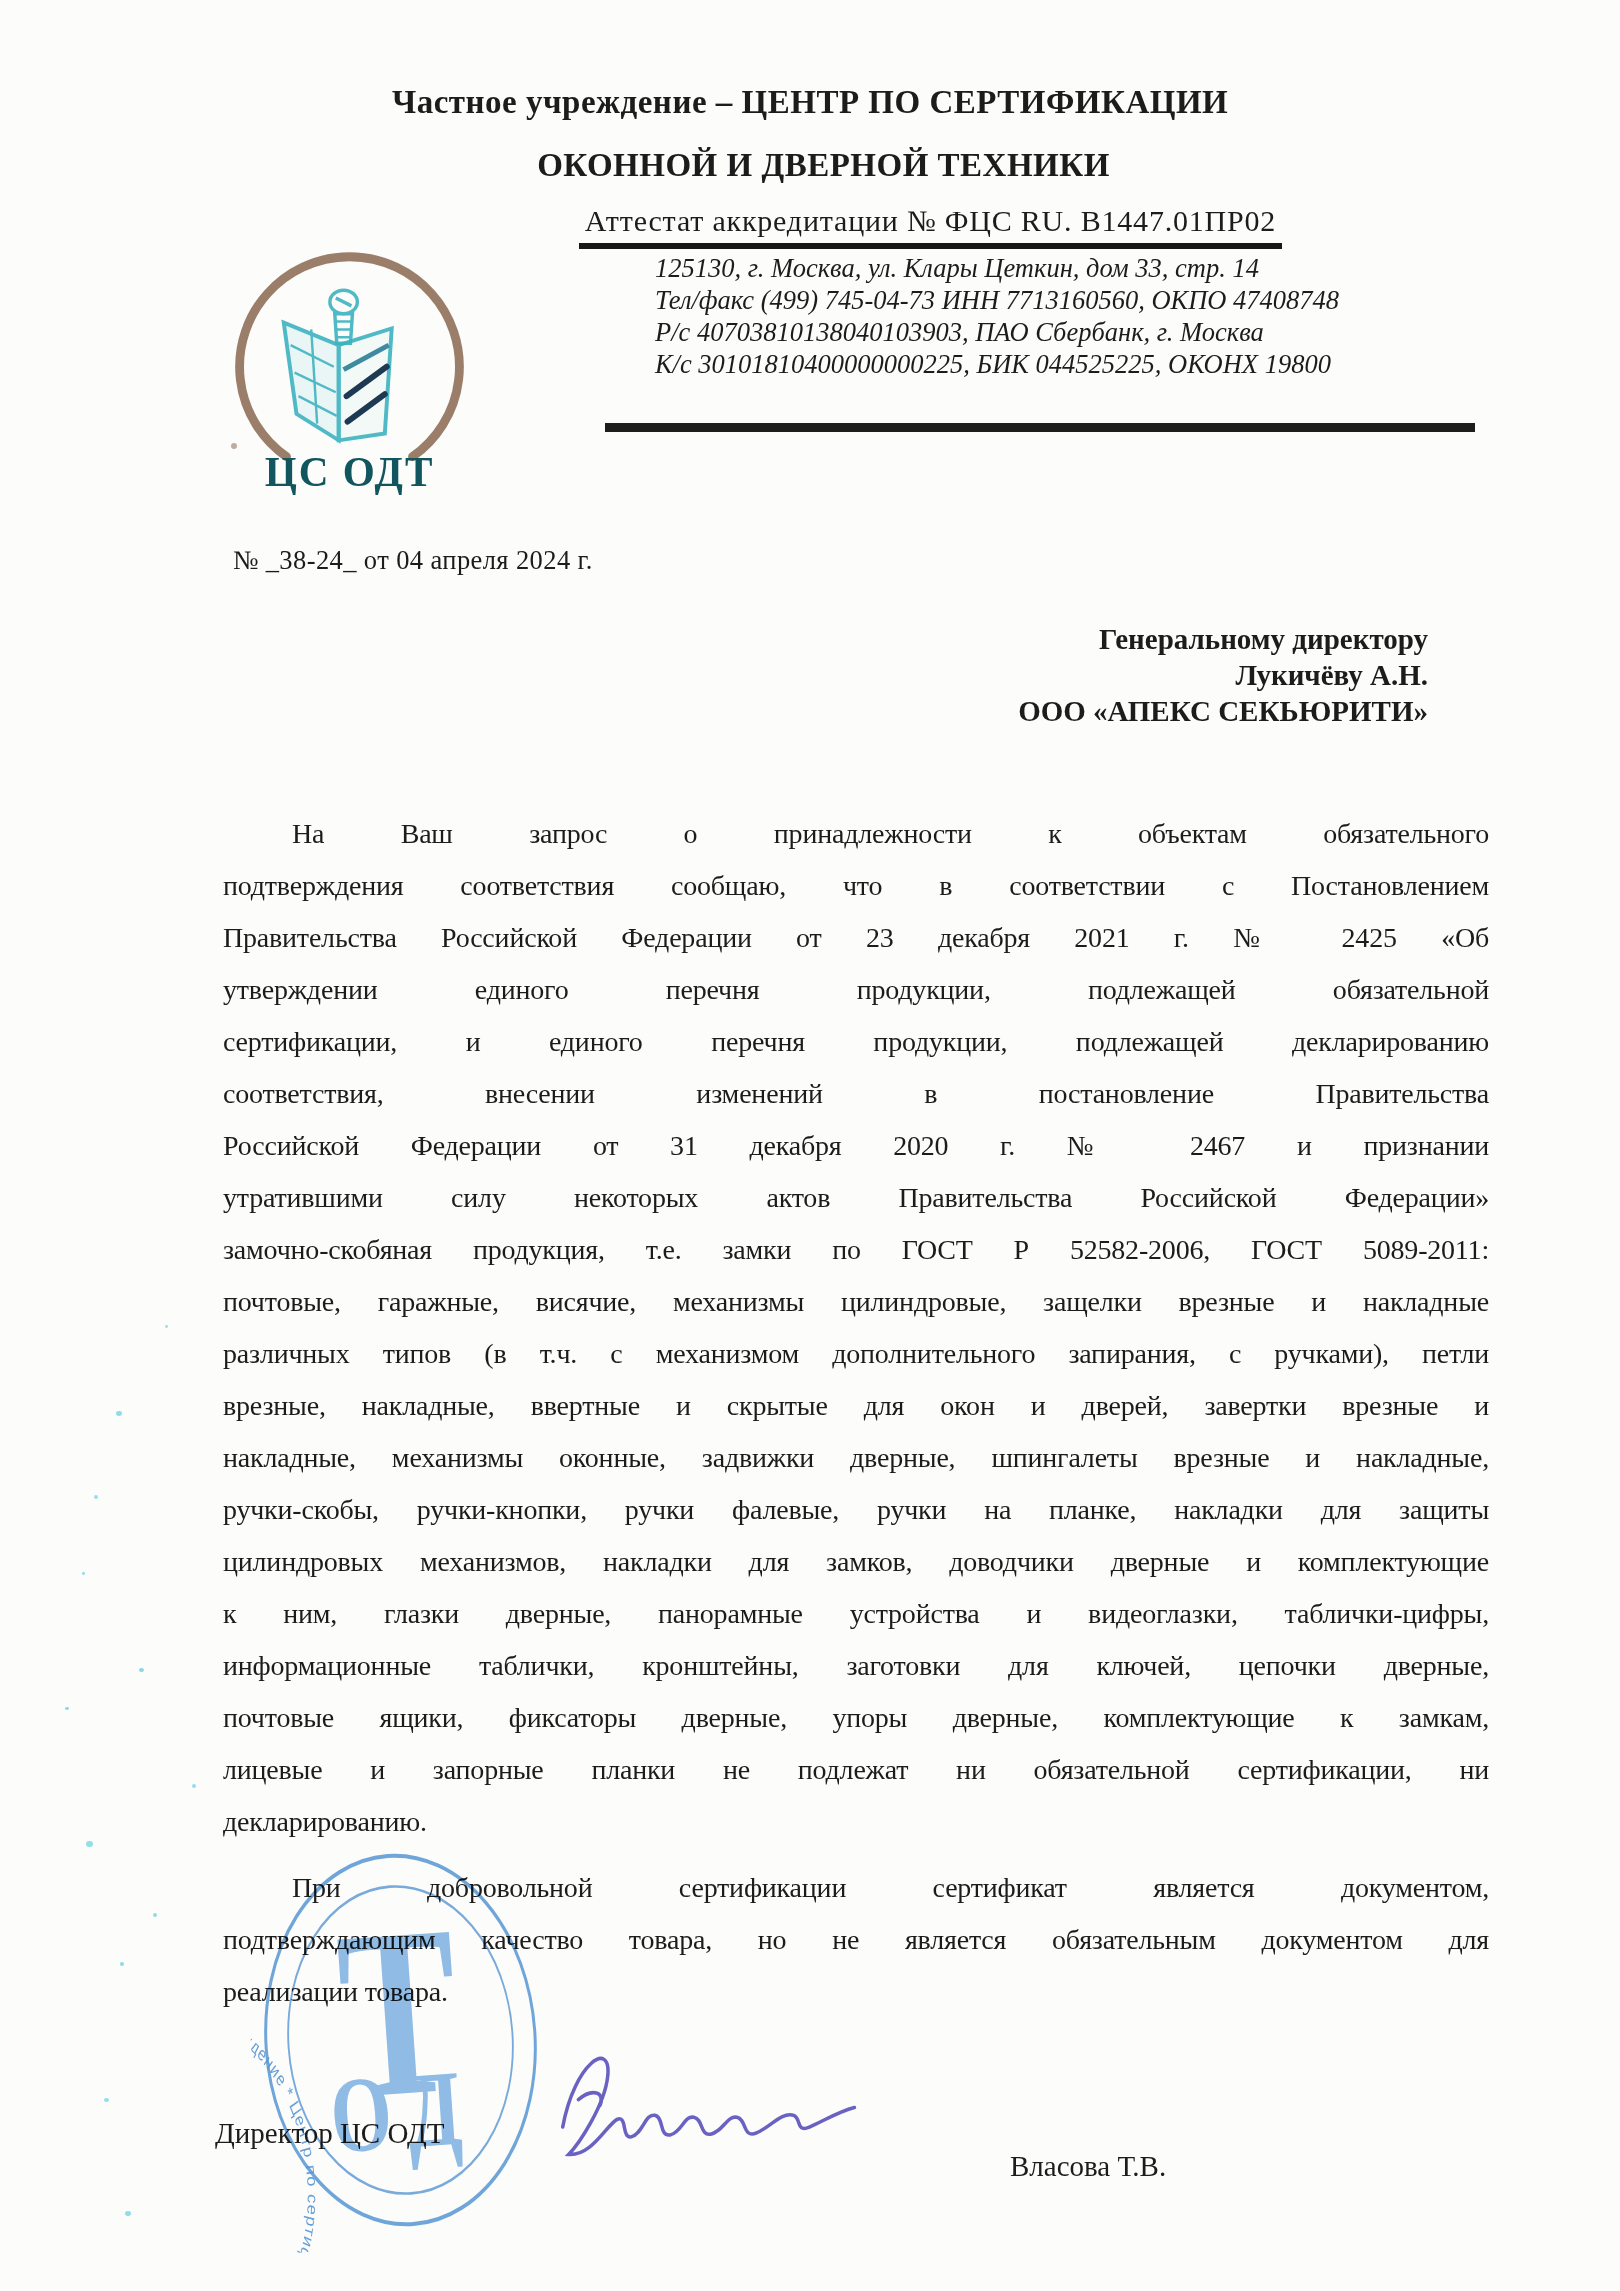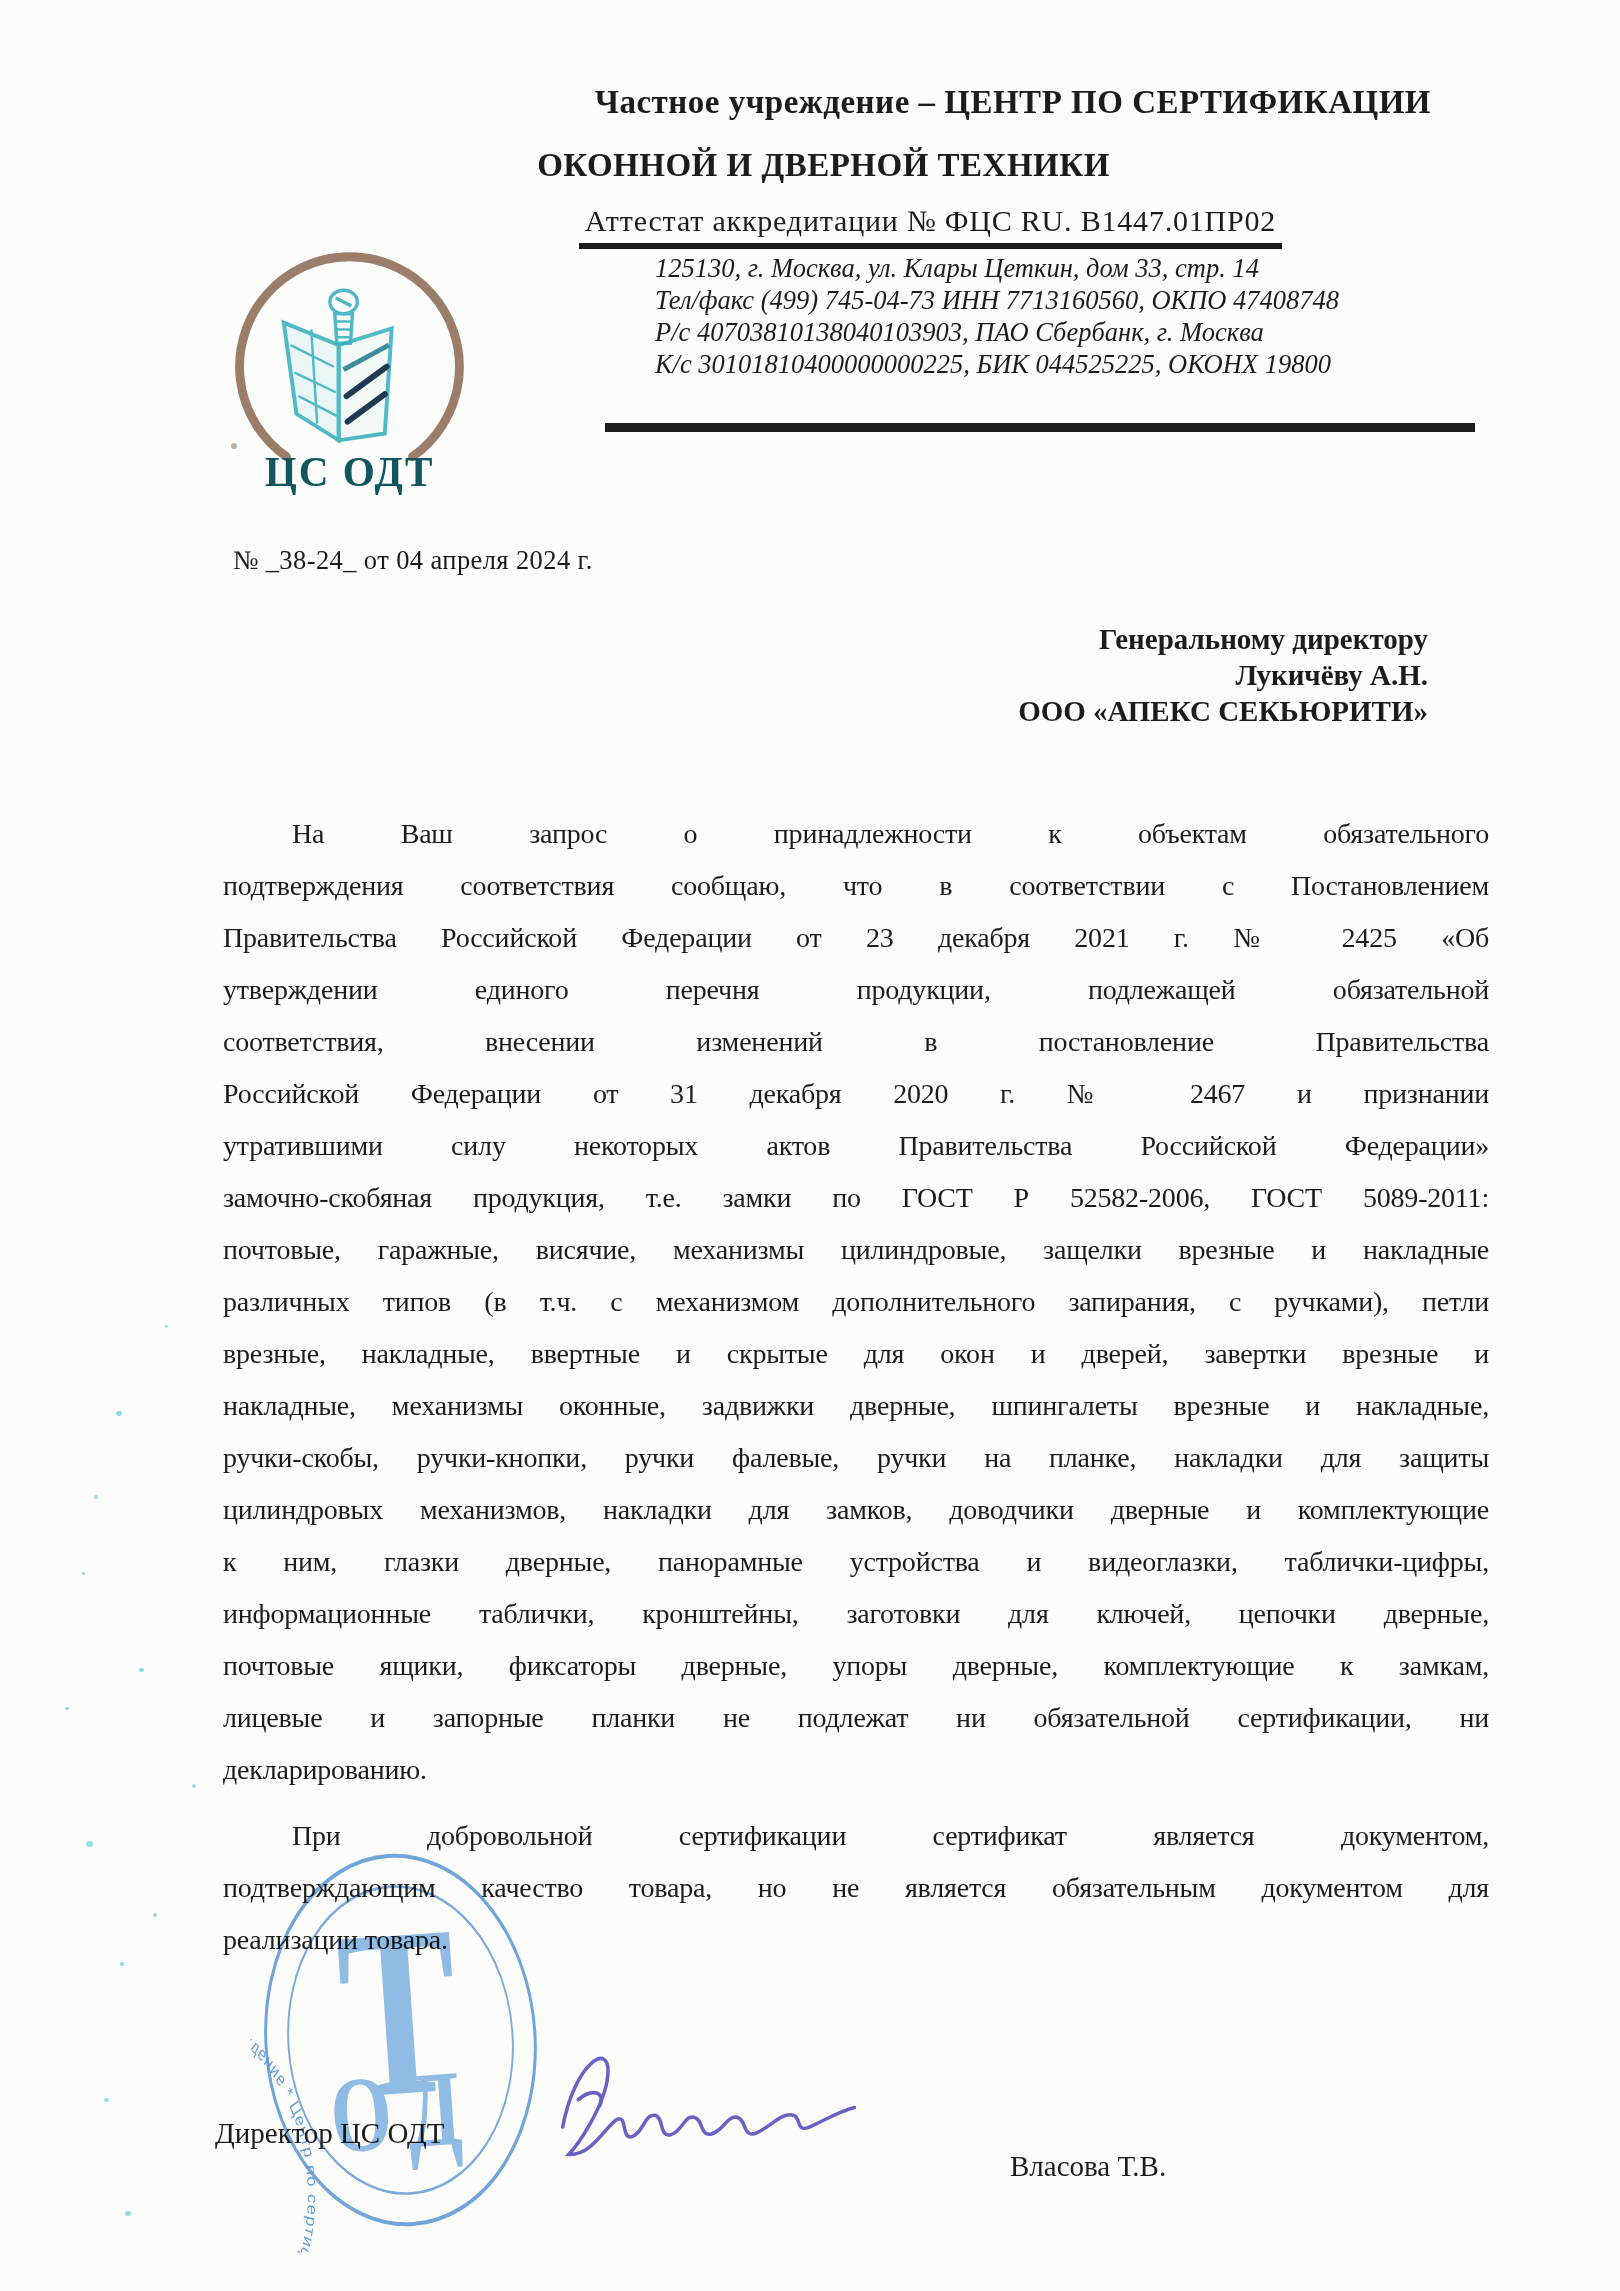--- a/index.html
+++ b/index.html
@@ -2,21 +2,21 @@
 <html><head>
 <meta charset="utf-8">
 <style>
   html,body{margin:0;padding:0;background:#e8e8e8;}
   .page{
     position:relative;width:1620px;height:2292px;margin:0 auto;
     background:#fcfcfa;overflow:hidden;
     font-family:"Liberation Serif","DejaVu Serif",serif;color:#1c1c1c;
   }
   
-  .org1{position:absolute;left:392px;top:84px;width:1039px;text-align:right;
+  .org1{position:absolute;left:392px;top:84px;width:1039px;text-align:left;
         font-size:33px;font-weight:bold;letter-spacing:0.5px;}
   .org2{position:absolute;left:392px;top:147px;width:863px;text-align:center;
         font-size:33px;font-weight:bold;letter-spacing:0.5px;}
   .accr-wrap{position:absolute;left:421px;top:204px;width:1019px;text-align:center;}
   .accr{display:inline-block;font-size:30px;letter-spacing:0.8px;
         border-bottom:6.9px solid #181818;padding:0 5.9px 4.9px 5.9px;}
   .addr{position:absolute;left:655px;top:252px;width:765px;
         font-style:italic;font-size:26.5px;line-height:32px;font-weight:bold;}
   .addr .addr-line{white-space:nowrap;font-weight:normal;font-style:italic;}
   .addr-line{font-size:26.5px;}
@@ -95,20 +95,21 @@
       <div class="rcp-line">Лукичёву А.Н.</div>
       <div class="rcp-line">ООО «АПЕКС  СЕКЬЮРИТИ»</div>
     </div>
 
   <div class="body">
     <div class="para">
         <span class="body-line">На Ваш запрос о принадлежности к объектам обязательного</span>
         <span class="body-line">подтверждения соответствия сообщаю, что в соответствии с Постановлением</span>
         <span class="body-line">Правительства Российской Федерации от 23 декабря 2021 г. № 2425 «Об</span>
         <span class="body-line">утверждении единого перечня продукции, подлежащей обязательной</span>
+        <span class="body-line">сертификации, и единого перечня продукции, подлежащей декларированию</span>
         <span class="body-line">соответствия, внесении изменений в постановление Правительства</span>
         <span class="body-line">Российской Федерации от 31 декабря 2020 г. № 2467 и признании</span>
         <span class="body-line">утратившими силу некоторых актов Правительства Российской Федерации»</span>
         <span class="body-line">замочно-скобяная продукция, т.е. замки по ГОСТ Р 52582-2006, ГОСТ 5089-2011:</span>
         <span class="body-line">почтовые, гаражные, висячие, механизмы цилиндровые, защелки врезные и накладные</span>
         <span class="body-line">различных типов (в т.ч. с механизмом дополнительного запирания, с ручками), петли</span>
         <span class="body-line">врезные, накладные, ввертные и скрытые для окон и дверей, завертки врезные и</span>
         <span class="body-line">накладные, механизмы оконные, задвижки дверные, шпингалеты врезные и накладные,</span>
         <span class="body-line">ручки-скобы, ручки-кнопки, ручки фалевые, ручки на планке, накладки для защиты</span>
         <span class="body-line">цилиндровых механизмов, накладки для замков, доводчики дверные и комплектующие</span>

